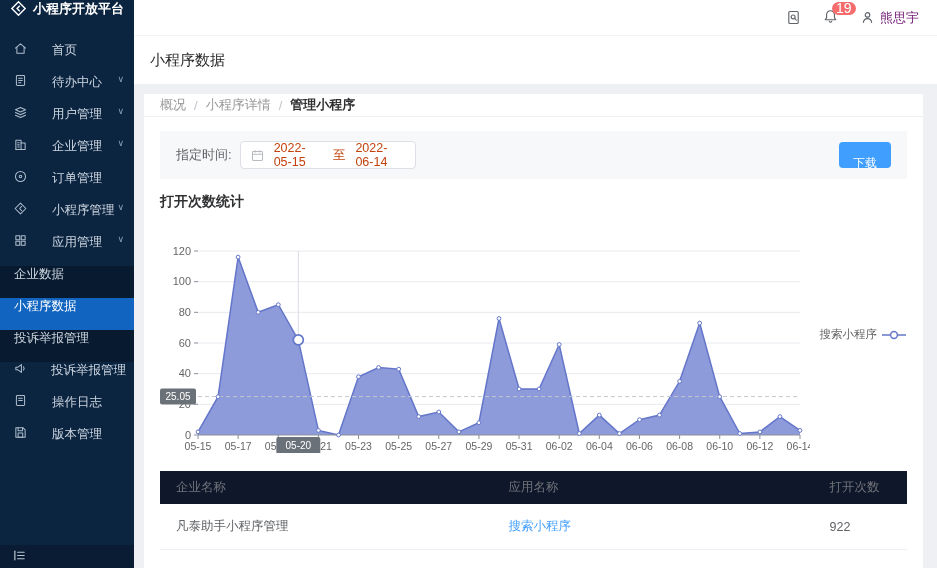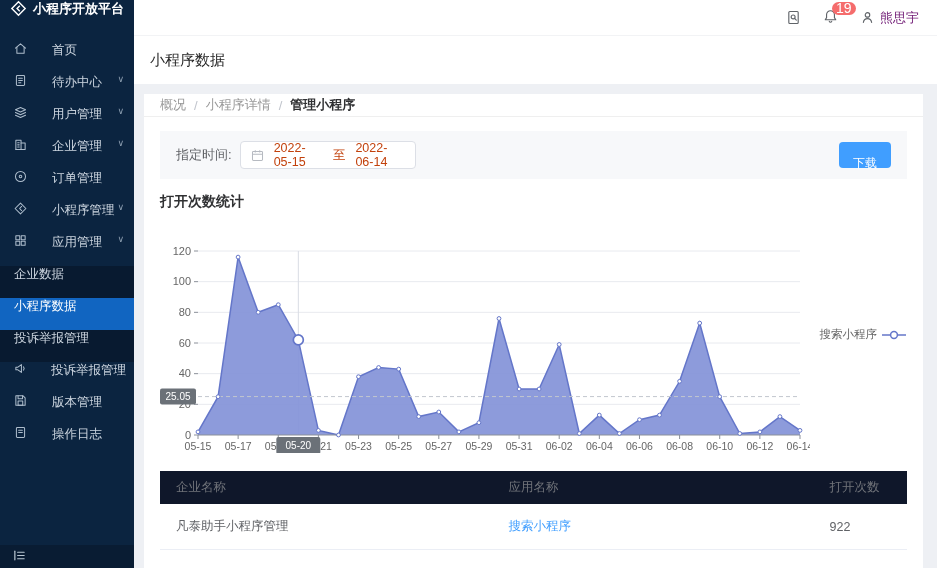--- a/index.html
+++ b/index.html
@@ -153,35 +153,35 @@
             <svg viewBox="0 0 14 14" width="13" height="13" fill="none" stroke="currentColor" stroke-width="1.1" stroke-linecap="round" stroke-linejoin="round">
               <path d="M2 5.6v2.8h2.2L8 11.2V2.8L4.2 5.6H2Z"></path>
               <path d="M10.2 5.2a2.8 2.8 0 0 1 0 3.6"></path>
             </svg>
           </span>
           <span>投诉举报管理</span>
         </div>
         <div class="menu-item">
           <span class="mi-icon">
             <svg viewBox="0 0 14 14" width="13" height="13" fill="none" stroke="currentColor" stroke-width="1.1" stroke-linecap="round" stroke-linejoin="round">
+              <rect x="2.6" y="1.6" width="8.8" height="10.8" rx="1"></rect>
+              <path d="M5 4.6h4M5 7h4"></path>
+            </svg>
+          </span>
+          <span>操作日志</span>
+        </div>
+        <div class="menu-item">
+          <span class="mi-icon">
+            <svg viewBox="0 0 14 14" width="13" height="13" fill="none" stroke="currentColor" stroke-width="1.1" stroke-linecap="round" stroke-linejoin="round">
               <path d="M2 2h7.8L12 4.2V12H2Z"></path>
               <path d="M4.4 2v3h4.8V2"></path>
               <rect x="4.4" y="7.6" width="5" height="4.4"></rect>
             </svg>
           </span>
           <span>版本管理</span>
-        </div>
-        <div class="menu-item">
-          <span class="mi-icon">
-            <svg viewBox="0 0 14 14" width="13" height="13" fill="none" stroke="currentColor" stroke-width="1.1" stroke-linecap="round" stroke-linejoin="round">
-              <rect x="2.6" y="1.6" width="8.8" height="10.8" rx="1"></rect>
-              <path d="M5 4.6h4M5 7h4"></path>
-            </svg>
-          </span>
-          <span>操作日志</span>
         </div>
       </nav>
     <div class="side-footer">
       <span class="mi-icon" id="collapse-icon"><svg viewBox="0 0 14 14" width="13" height="13" fill="none" stroke="currentColor" stroke-width="1.3" stroke-linecap="round">
             <path d="M2 2.3v9.4"></path>
             <path d="M5 3.5h7M5 7h7M5 10.5h7"></path>
           </svg></span>
     </div>
   </aside>
 

